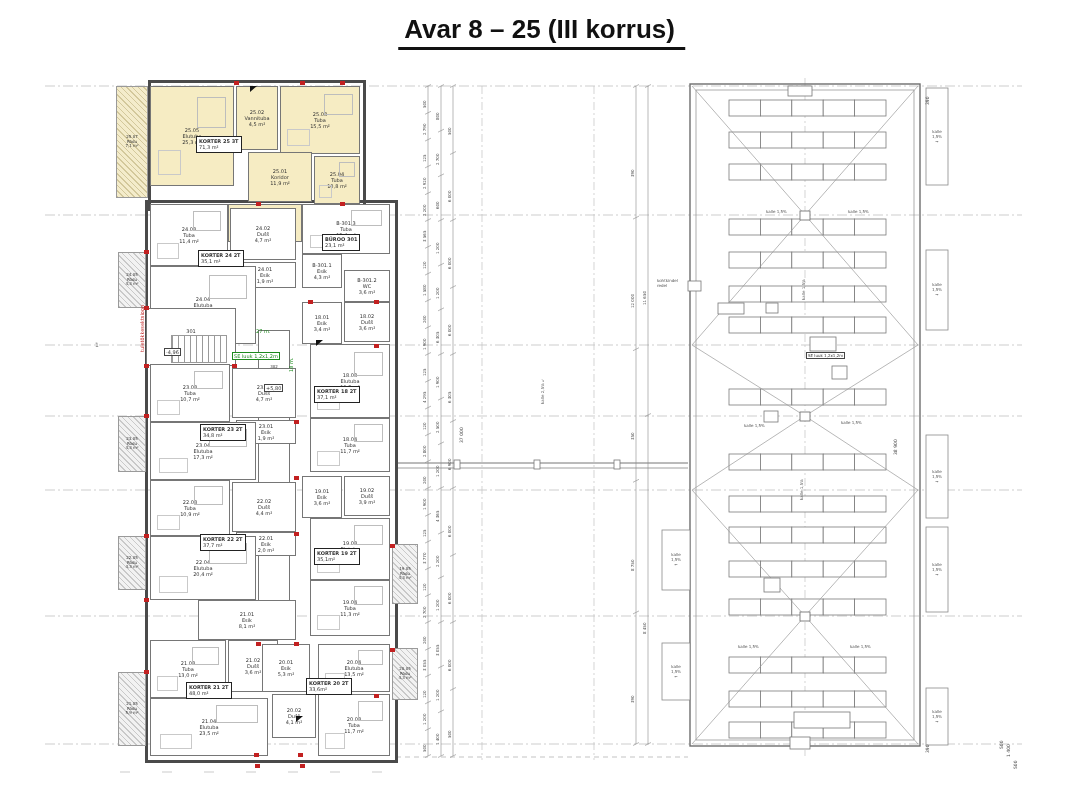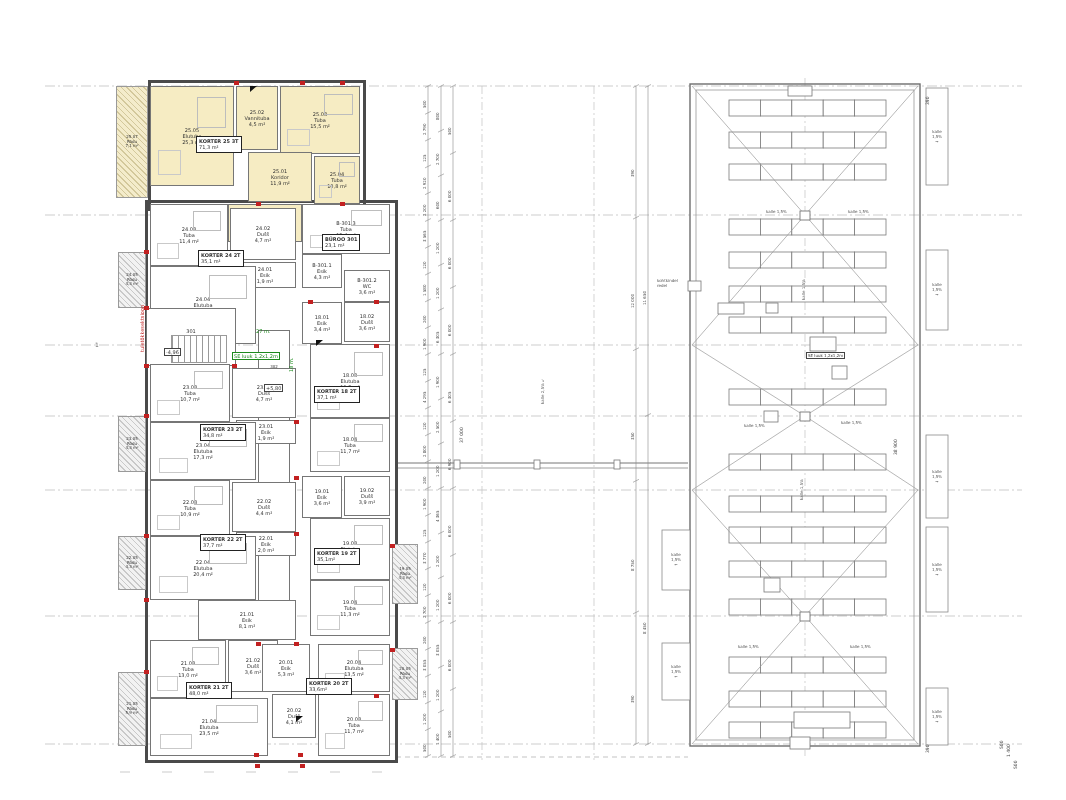--- a/index.html
+++ b/index.html
@@ -34,20 +34,21 @@
           transform:rotate(-90deg);transform-origin:left bottom;z-index:4;}
   .slope{position:absolute;font-size:4px;color:#555;white-space:nowrap;z-index:6;}
   .slope.rot{transform:rotate(-90deg);transform-origin:left top;}
   .sidebox-label{position:absolute;font-size:4px;color:#555;text-align:center;line-height:1.3;z-index:6;}
   .blacktri{position:absolute;width:0;height:0;border-left:7px solid #111;border-bottom:6px solid transparent;z-index:6;}
 </style>
 </head>
 <body>
 
 <div class="sheet">
+  <div class="title">Avar 8 – 25  (III korrus)</div>
   <svg id="lines" width="1066" height="800">
       <line x1="286" y1="336" x2="286" y2="636" stroke="#1d8a1d" stroke-width="1" stroke-dasharray="4 3"></line>
       <path d="M286 336 l-2.5 5 h5 z" fill="#1d8a1d"></path>
       <path d="M286 636 l-2.5 -5 h5 z" fill="#1d8a1d"></path>
       <line x1="45" y1="86" x2="1022" y2="86" stroke="#b8b8b8" stroke-width="0.7" stroke-dasharray="10 3 2 3"></line>
       <line x1="45" y1="215" x2="1022" y2="215" stroke="#b8b8b8" stroke-width="0.7" stroke-dasharray="10 3 2 3"></line>
       <line x1="45" y1="345" x2="1022" y2="345" stroke="#b8b8b8" stroke-width="0.7" stroke-dasharray="10 3 2 3"></line>
       <line x1="45" y1="416" x2="1022" y2="416" stroke="#b8b8b8" stroke-width="0.7" stroke-dasharray="10 3 2 3"></line>
       <line x1="45" y1="490" x2="1022" y2="490" stroke="#b8b8b8" stroke-width="0.7" stroke-dasharray="10 3 2 3"></line>
       <line x1="45" y1="616" x2="1022" y2="616" stroke="#b8b8b8" stroke-width="0.7" stroke-dasharray="10 3 2 3"></line>

